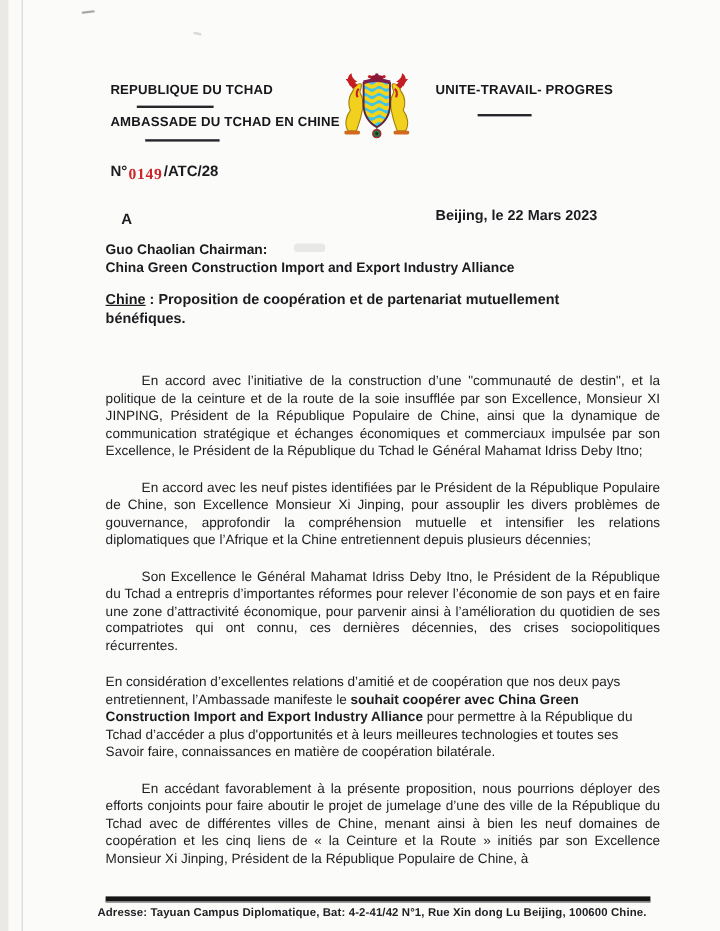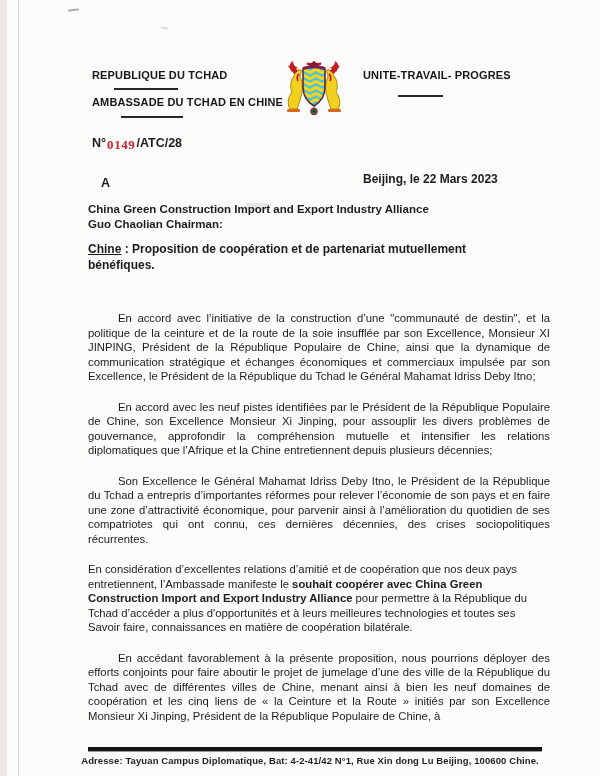--- a/index.html
+++ b/index.html
@@ -118,22 +118,22 @@
 
 <div class="refline">
   <span class="ref-prefix">N°</span>
   <span class="ref-number" style="color: rgb(201, 37, 43);">0149</span>
   <span class="ref-suffix">/ATC/28</span>
 </div>
 <div class="dateline">Beijing, le 22 Mars 2023</div>
 
 <div class="salutation">A</div>
 <div class="recipient">
+  <div>Guo Chaolian Chairman:</div>
   <div>China Green Construction Import and Export Industry Alliance</div>
-  <div>Guo Chaolian Chairman:</div>
 </div>
 
 <div class="subject">
   <span class="label">Chine</span><span> : Proposition de coopération et de partenariat mutuellement</span>
   <span class="line2">bénéfiques.</span>
 </div>
 
 <div class="letter-body">
     <p class="para indent"><span>En accord avec l’initiative de la construction d’une "communauté de destin", et la politique de la ceinture et de la route de la soie insufflée par son Excellence, Monsieur XI JINPING, Président de la République Populaire de Chine, ainsi que la dynamique de communication stratégique et échanges économiques et commerciaux impulsée par son Excellence, le Président de la République du Tchad le Général Mahamat Idriss Deby Itno;</span></p>
     <p class="para indent"><span>En accord avec les neuf pistes identifiées par le Président de la République Populaire de Chine, son Excellence Monsieur Xi Jinping, pour assouplir les divers problèmes de gouvernance, approfondir la compréhension mutuelle et intensifier les relations diplomatiques que l’Afrique et la Chine entretiennent depuis plusieurs décennies;</span></p>

